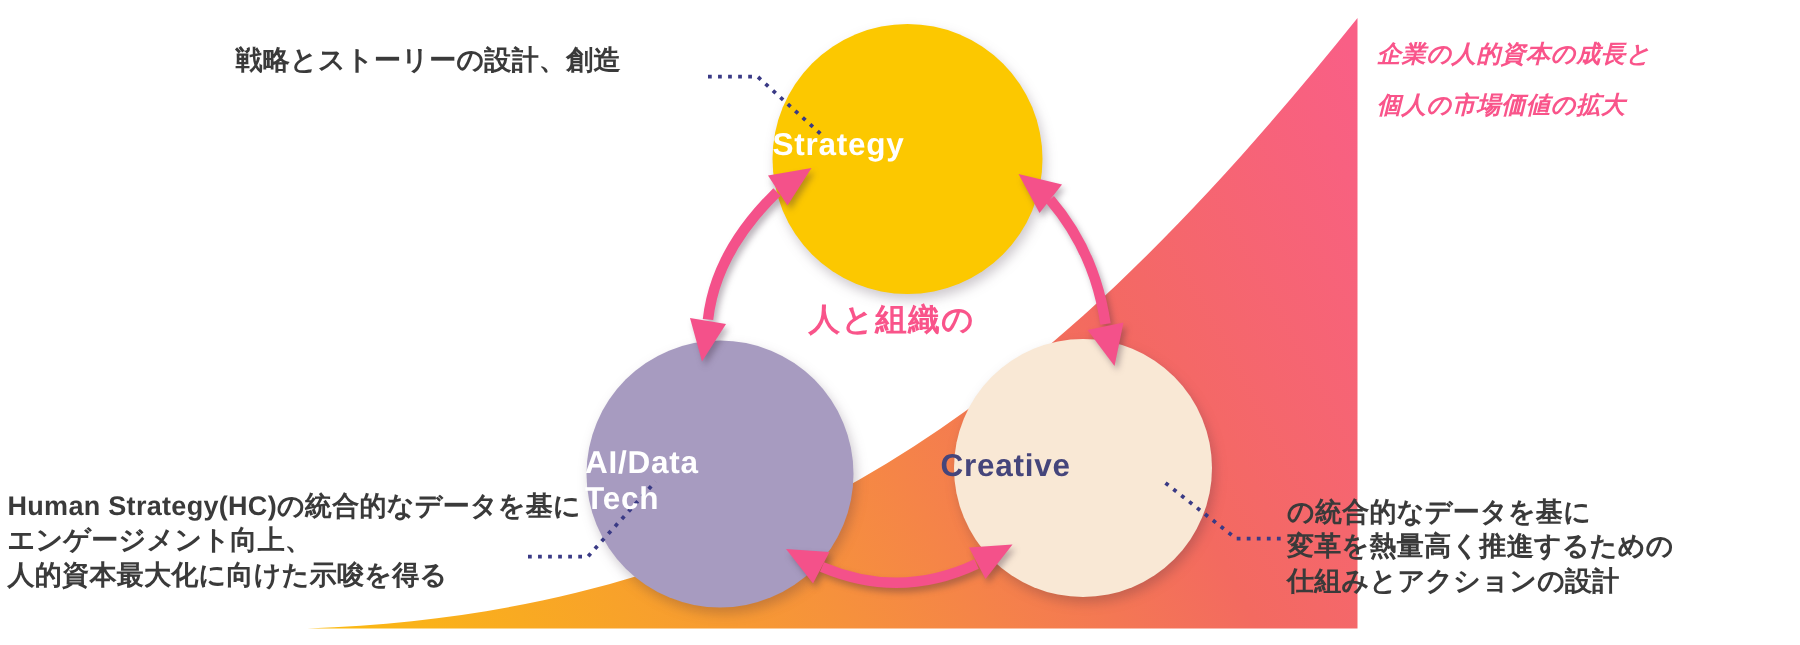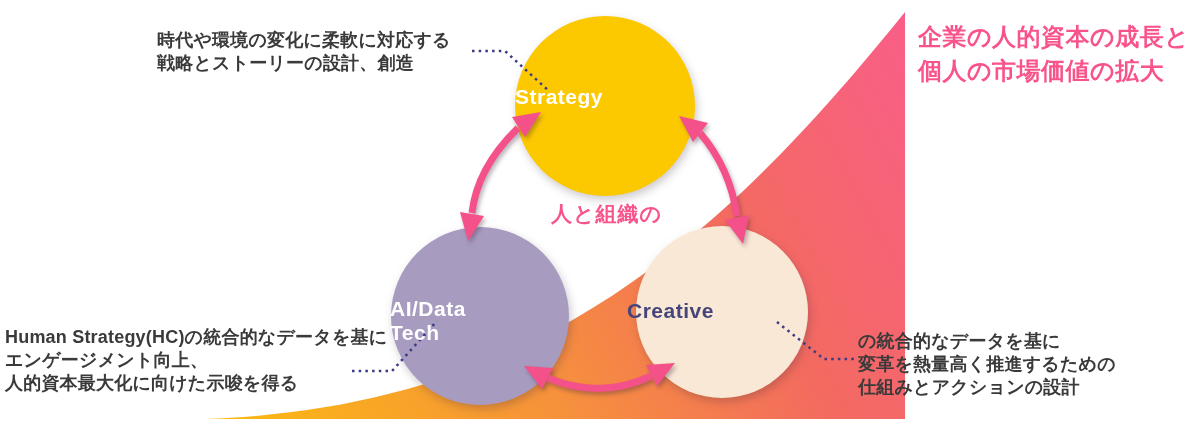--- a/index.html
+++ b/index.html
@@ -8,22 +8,22 @@
     background:#ffffff; overflow:hidden;
     font-family:"Liberation Sans", sans-serif;
   }
   .stage svg { position:absolute; left:0; top:0; }
   .txt { position:absolute; z-index:2; }
   .note {
     font-weight:700; font-size:18px; line-height:23px;
     color:#3A3A3A; white-space:nowrap; letter-spacing:0.2px;
   }
   .pink-heading {
-    font-weight:700; font-size:24px; line-height:34px;
-    color:#F9548A; white-space:nowrap; letter-spacing:0.5px;
+    font-weight:700; font-size:16px; line-height:34px;
+    color:#F9548A; white-space:nowrap; letter-spacing:0.5px;font-style:italic;
   }
   .center-label {
     font-weight:700; font-size:21px; line-height:28px;
     color:#F9548A; text-align:center; width:165px; letter-spacing:1px;
   }
   .circle-label {
     font-weight:700; font-size:21px; line-height:24px;
     text-align:left; width:180px; white-space:nowrap; letter-spacing:0.5px;
   }
   .lbl-white { color:#ffffff; }
@@ -81,31 +81,30 @@
     <div>Strategy</div>
   </div>
   <div class="txt circle-label lbl-white" style="left:390px; top:297px;">
     <div>AI/Data</div>
     <div>Tech</div>
   </div>
   <div class="txt circle-label lbl-navy" style="left:627px; top:299px;">
     <div>Creative</div>
   </div>
 
-  <div class="txt center-label" style="left:524px; top:200px;">
+  <div class="txt center-label" style="left:512px; top:200px;">
     <div>人と組織の</div>
   </div>
 
   <div class="txt pink-heading" style="left:918px; top:20px;">
     <div>企業の人的資本の成長と</div>
     <div>個人の市場価値の拡大</div>
   </div>
 
   <div class="txt note" style="left:157px; top:29px;">
-    <div>時代や環境の変化に柔軟に対応する</div>
     <div>戦略とストーリーの設計、創造</div>
   </div>
 
   <div class="txt note" style="left:5px; top:326px;">
     <div>Human Strategy(HC)の統合的なデータを基に</div>
     <div>エンゲージメント向上、</div>
     <div>人的資本最大化に向けた示唆を得る</div>
   </div>
 
   <div class="txt note" style="left:858px; top:330px;">

